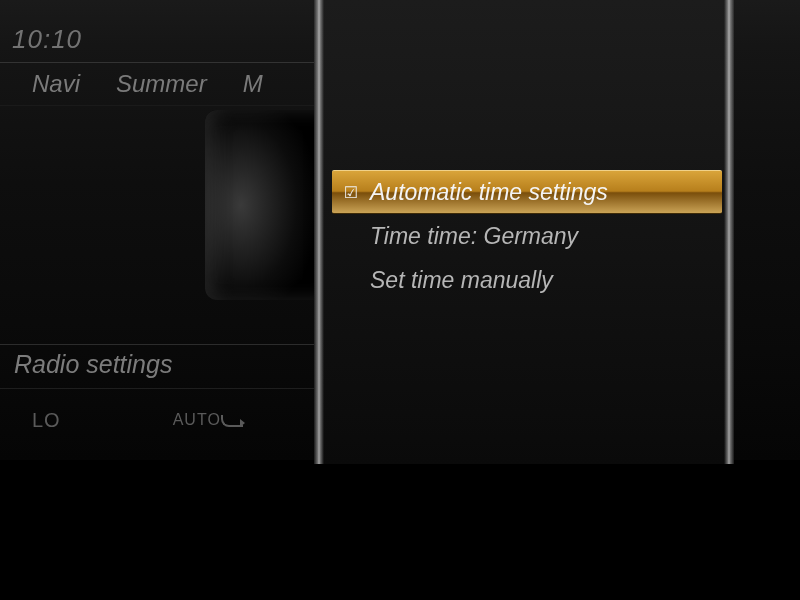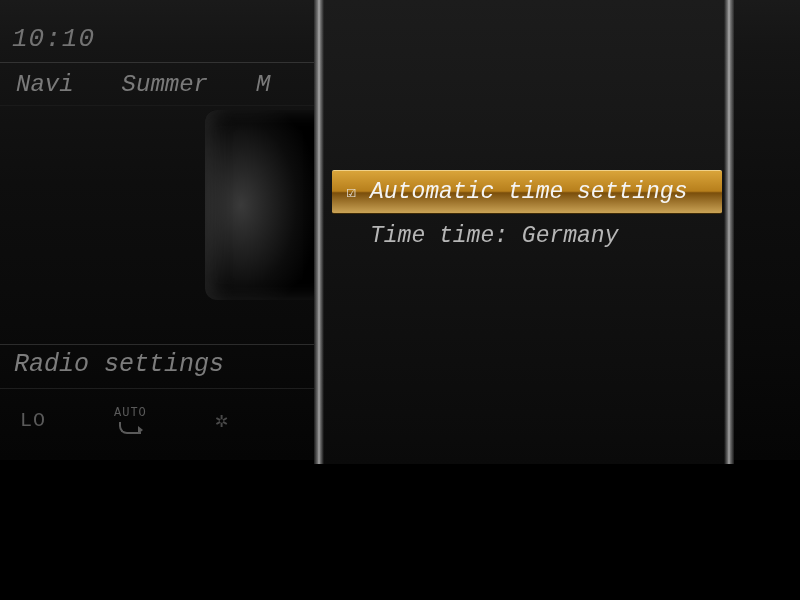--- a/index.html
+++ b/index.html
@@ -1,15 +1,15 @@
 <!DOCTYPE html>
 <html><head>
   <meta charset="utf-8">
   <style>
-    * { margin: 0; padding: 0; box-sizing: border-box; font-family: Liberation Mono, monospace; }
+    * { margin: 0; padding: 0; box-sizing: border-box; }
     body {
       width: 800px;
       height: 600px;
       background: #000;
       font-family: Arial, Helvetica, sans-serif;
       overflow: hidden;
       position: relative;
     }
     .screen {
       width: 800px;
@@ -42,22 +42,22 @@
     .topnav {
       position: absolute;
       left: 0;
       top: 62px;
       width: 320px;
       height: 44px;
       border-top: 1px solid #333;
       border-bottom: 1px solid #1a1a1a;
       display: flex;
       align-items: center;
-      gap: 48px;
-      padding-left: 16px;
+      gap: 36px;
+      padding-left: 32px;
     }
     .topnav-item {
       color: #7a7a7a;
       font-size: 24px;
       font-style: italic;
     }
     .dial {
       position: absolute;
       left: 205px;
       top: 110px;
@@ -94,31 +94,31 @@
       border-top: 1px solid #1e1e1e;
     }
     .climate-bar {
       position: absolute;
       left: 0;
       top: 392px;
       width: 320px;
       height: 56px;
       display: flex;
       align-items: center;
-      gap: 68px;
-      padding-left: 20px;
+      gap: 112px;
+      padding-left: 32px;
       color: #5a5a5a;
       font-size: 20px;
     }
     .climate-lo { letter-spacing: 1px; }
     .climate-auto {
       display: flex;
-      flex-direction: column;
-      align-items: center;
-      font-size: 12px;
+      flex-direction: row;
+      align-items: center;
+      font-size: 16px;
       letter-spacing: 1px;
     }
     .auto-icon {
       width: 22px;
       height: 12px;
       border-bottom: 2px solid #5a5a5a;
       border-left: 2px solid #5a5a5a;
       border-bottom-left-radius: 8px;
       position: relative;
       margin-top: 2px;
@@ -247,14 +247,18 @@
 
   <div class="menu-list">
     <div class="menu-item selected">
       <span class="check-icon">☑</span>
       <span class="menu-text">Automatic time settings</span>
     </div>
     <div class="menu-item">
       <span class="check-icon">☑</span>
       <span class="menu-text">Time time: Germany</span>
     </div>
+    <div class="menu-item">
+      <span class="check-icon">☑</span>
+      <span class="menu-text">Set time manually</span>
+    </div>
   </div>
 </div>
 
 </body></html>

